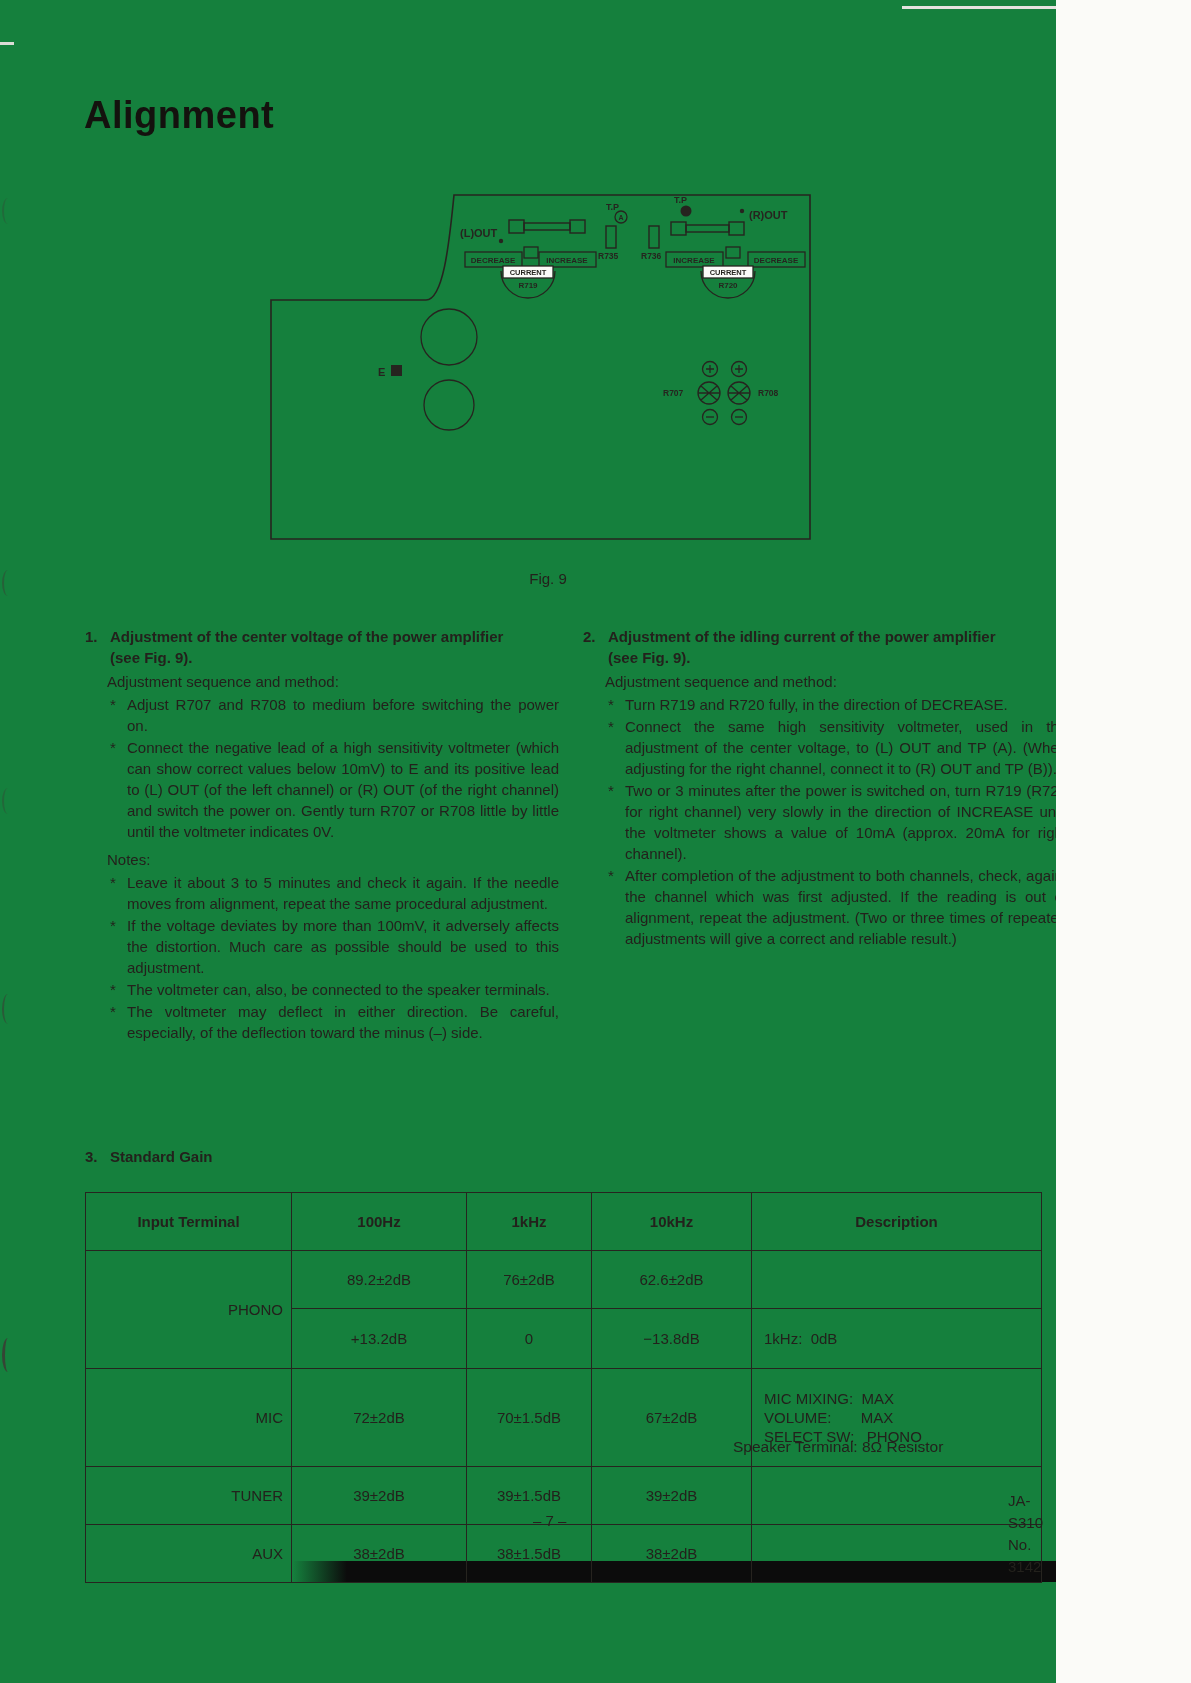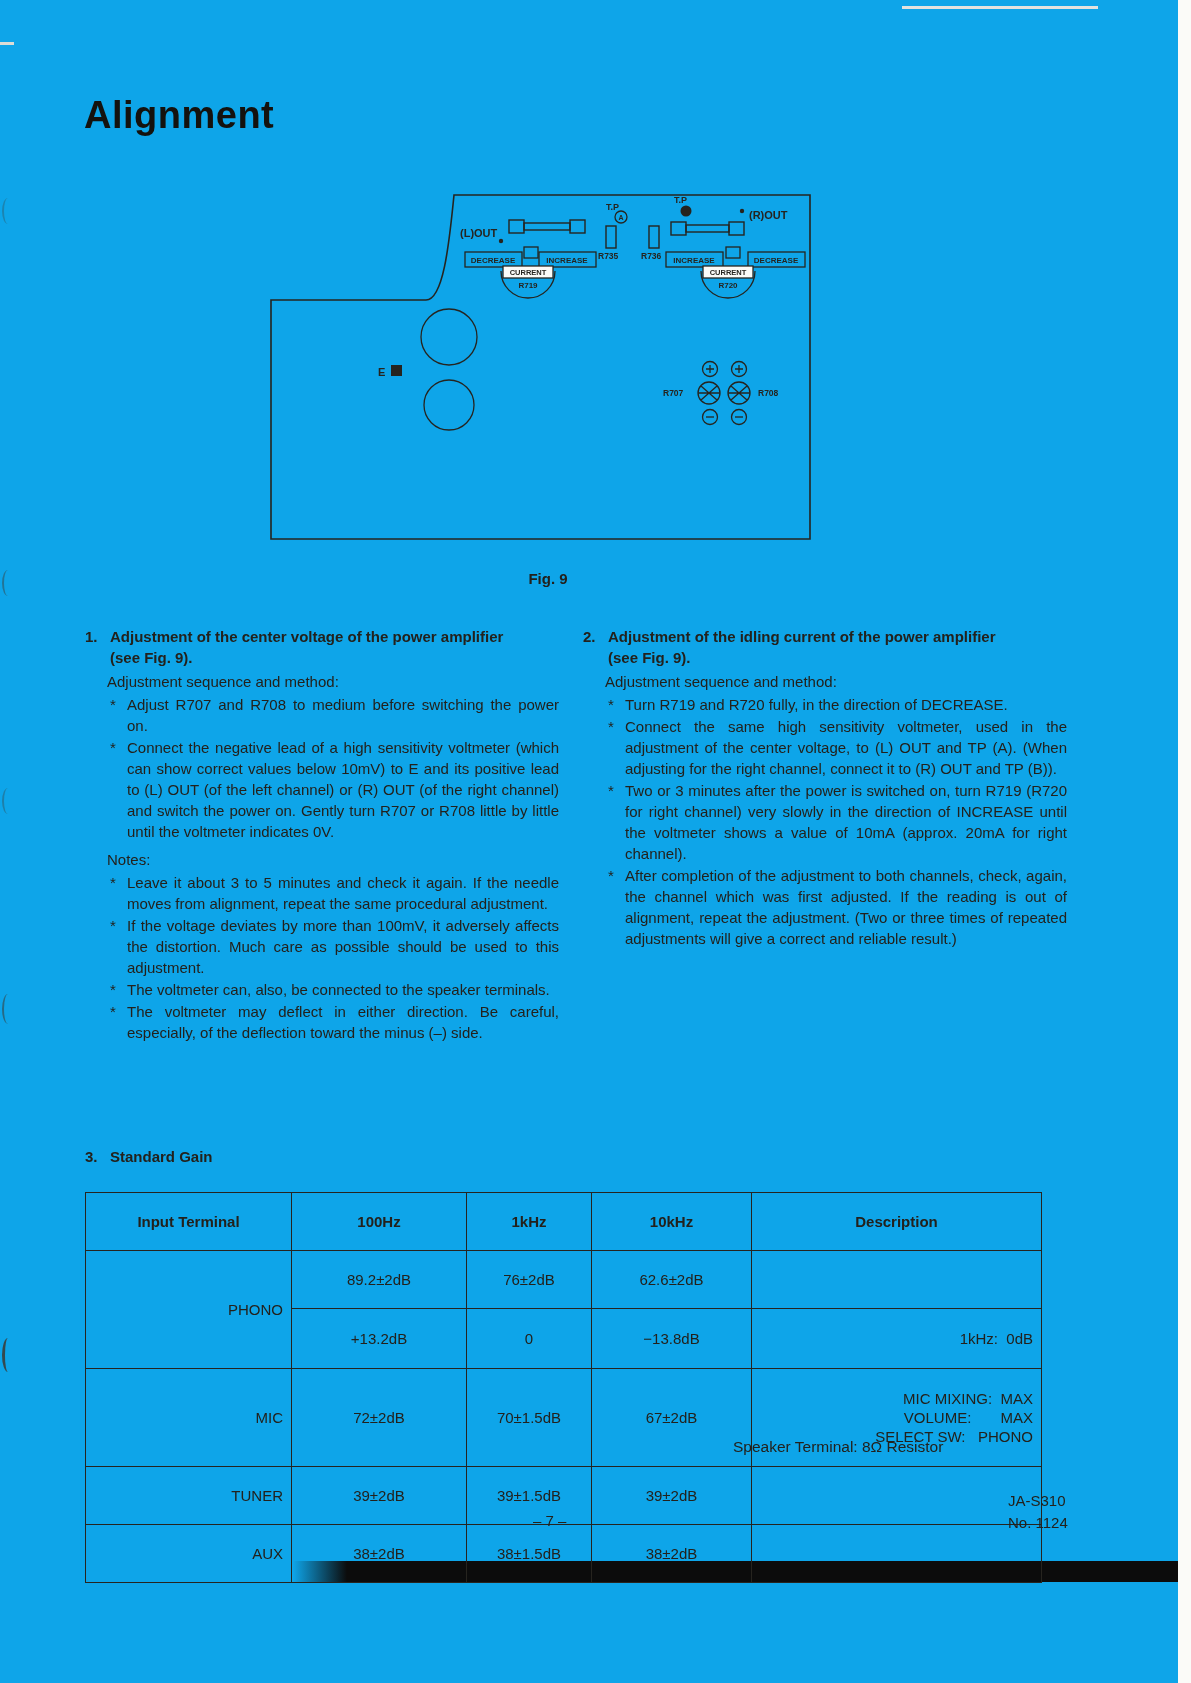--- a/index.html
+++ b/index.html
@@ -1,38 +1,38 @@
 <!DOCTYPE html>
 <html><head>
 <meta charset="utf-8">
 <style>
   * { margin:0; padding:0; box-sizing:border-box; }
   html,body { background:#fbfbf8; }
   .page {
-    position:relative; width:1178px; height:1683px;
-    background:#0ea5e9; color:#23211c; overflow:hidden;
+    position:relative; width:1056px; height:1683px;
+    background:#15803d; color:#23211c; overflow:hidden;
     font-family:"Liberation Sans", sans-serif;
   }
   
   .doc-title {
     position:absolute; left:84px; top:94px;
     font-size:38px; font-weight:bold; letter-spacing:.5px; color:#14120e;
   }
   
   .figure-wrap { position:absolute; left:268px; top:186px; width:560px; height:368px; }
   .board-svg text { font-family:"Liberation Sans", sans-serif; font-weight:bold; fill:#26241f; }
   .ft11 { font-size:11px; }
   .ft9  { font-size:9px; }
   .ft85 { font-size:8.5px; }
   .ft8mid  { font-size:8px;  text-anchor:middle; }
   .ft75mid { font-size:7.5px; text-anchor:middle; }
   .ft7mid  { font-size:7px;  text-anchor:middle; }
   .fig-caption {
     position:absolute; left:268px; top:570px; width:560px;
-    text-align:center; font-weight:bold; font-size:15px;
+    text-align:center; font-weight:normal; font-size:15px;
   }
   
   .column { position:absolute; top:626px; font-size:15px; line-height:21px; color:#23211c; }
   .col-left  { left:85px;  width:474px; }
   .col-right { left:583px; width:484px; }
   .sec-head { display:flex; font-weight:bold; }
   .sec-num  { width:25px; flex:none; }
   .sec-title-lines span { display:block; white-space:nowrap; }
   .sec-body { padding-left:22px; margin-top:3px; }
   .intro { margin-bottom:2px; }
@@ -44,21 +44,21 @@
   .sec3-head { position:absolute; left:85px; top:1148px; font-size:15px; font-weight:bold; display:flex; }
   .sec3-head .sec-num { width:25px; }
   .gain-table {
     position:absolute; left:85px; top:1192px; width:956px;
     border-collapse:collapse; font-size:15px; table-layout:fixed;
   }
   .gain-table th, .gain-table td { border:1.5px solid #26241f; padding:20px 8px; }
   .gain-table th { font-weight:bold; text-align:center; }
   .gain-table td.lbl { text-align:right; }
   .gain-table td.val { text-align:center;margin-top:13px; }
-  .gain-table td.desc { text-align:right; padding-left:12px; white-space:pre; line-height:19px; }
+  .gain-table td.desc { text-align:left; padding-left:12px; white-space:pre; line-height:19px; }
   .gain-table tr.r-head { height:37px; }
   .gain-table tr.r-std  { height:33px; }
   .gain-table tr.r-mic  { height:64px; }
   
   .speaker-note { position:absolute; left:733px; top:1438px; font-size:15.5px; }
   .doc-ids { position:absolute; left:1008px; top:1490px; font-size:15px; line-height:22px; }
   .page-num { position:absolute; left:533px; top:1512px; font-size:15px; }
   
   .bar-bottom {
     position:absolute; left:293px; top:1561px; width:898px; height:21px;
@@ -299,17 +299,17 @@
         <td class="val">38±1.5dB</td>
         <td class="val">38±2dB</td>
         <td class="desc"></td>
       </tr>
     </tbody>
   </table>
 
   <div class="speaker-note">Speaker Terminal:  8Ω  Resistor</div>
   <div class="doc-ids">
     <div>JA-S310</div>
-    <div>No. 1124</div>
+    <div>No. 3142</div>
   </div>
   <div class="page-num">– 7 –</div>
 
 </div>
 
 </body></html>

